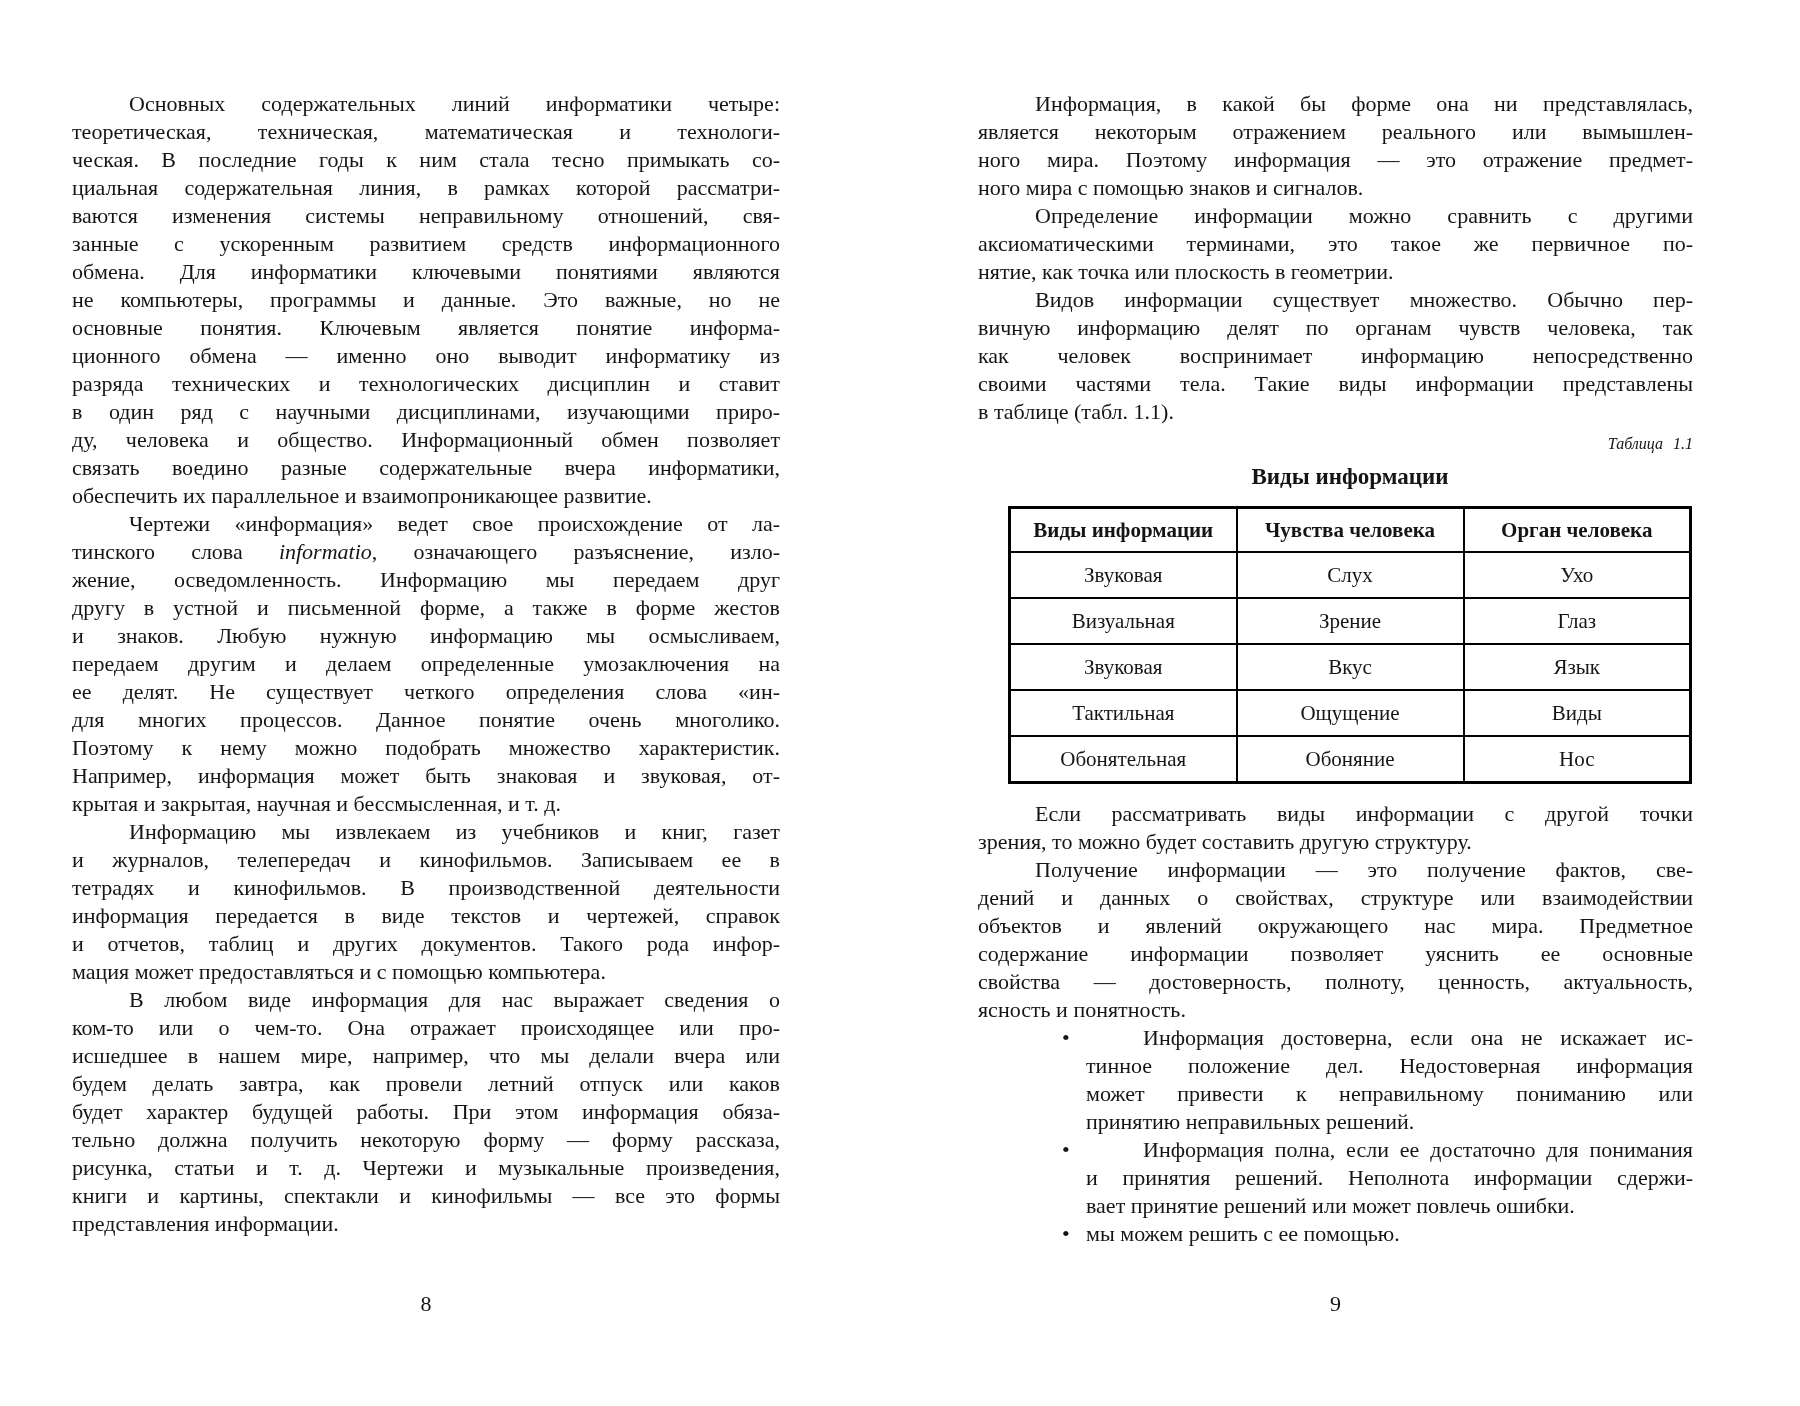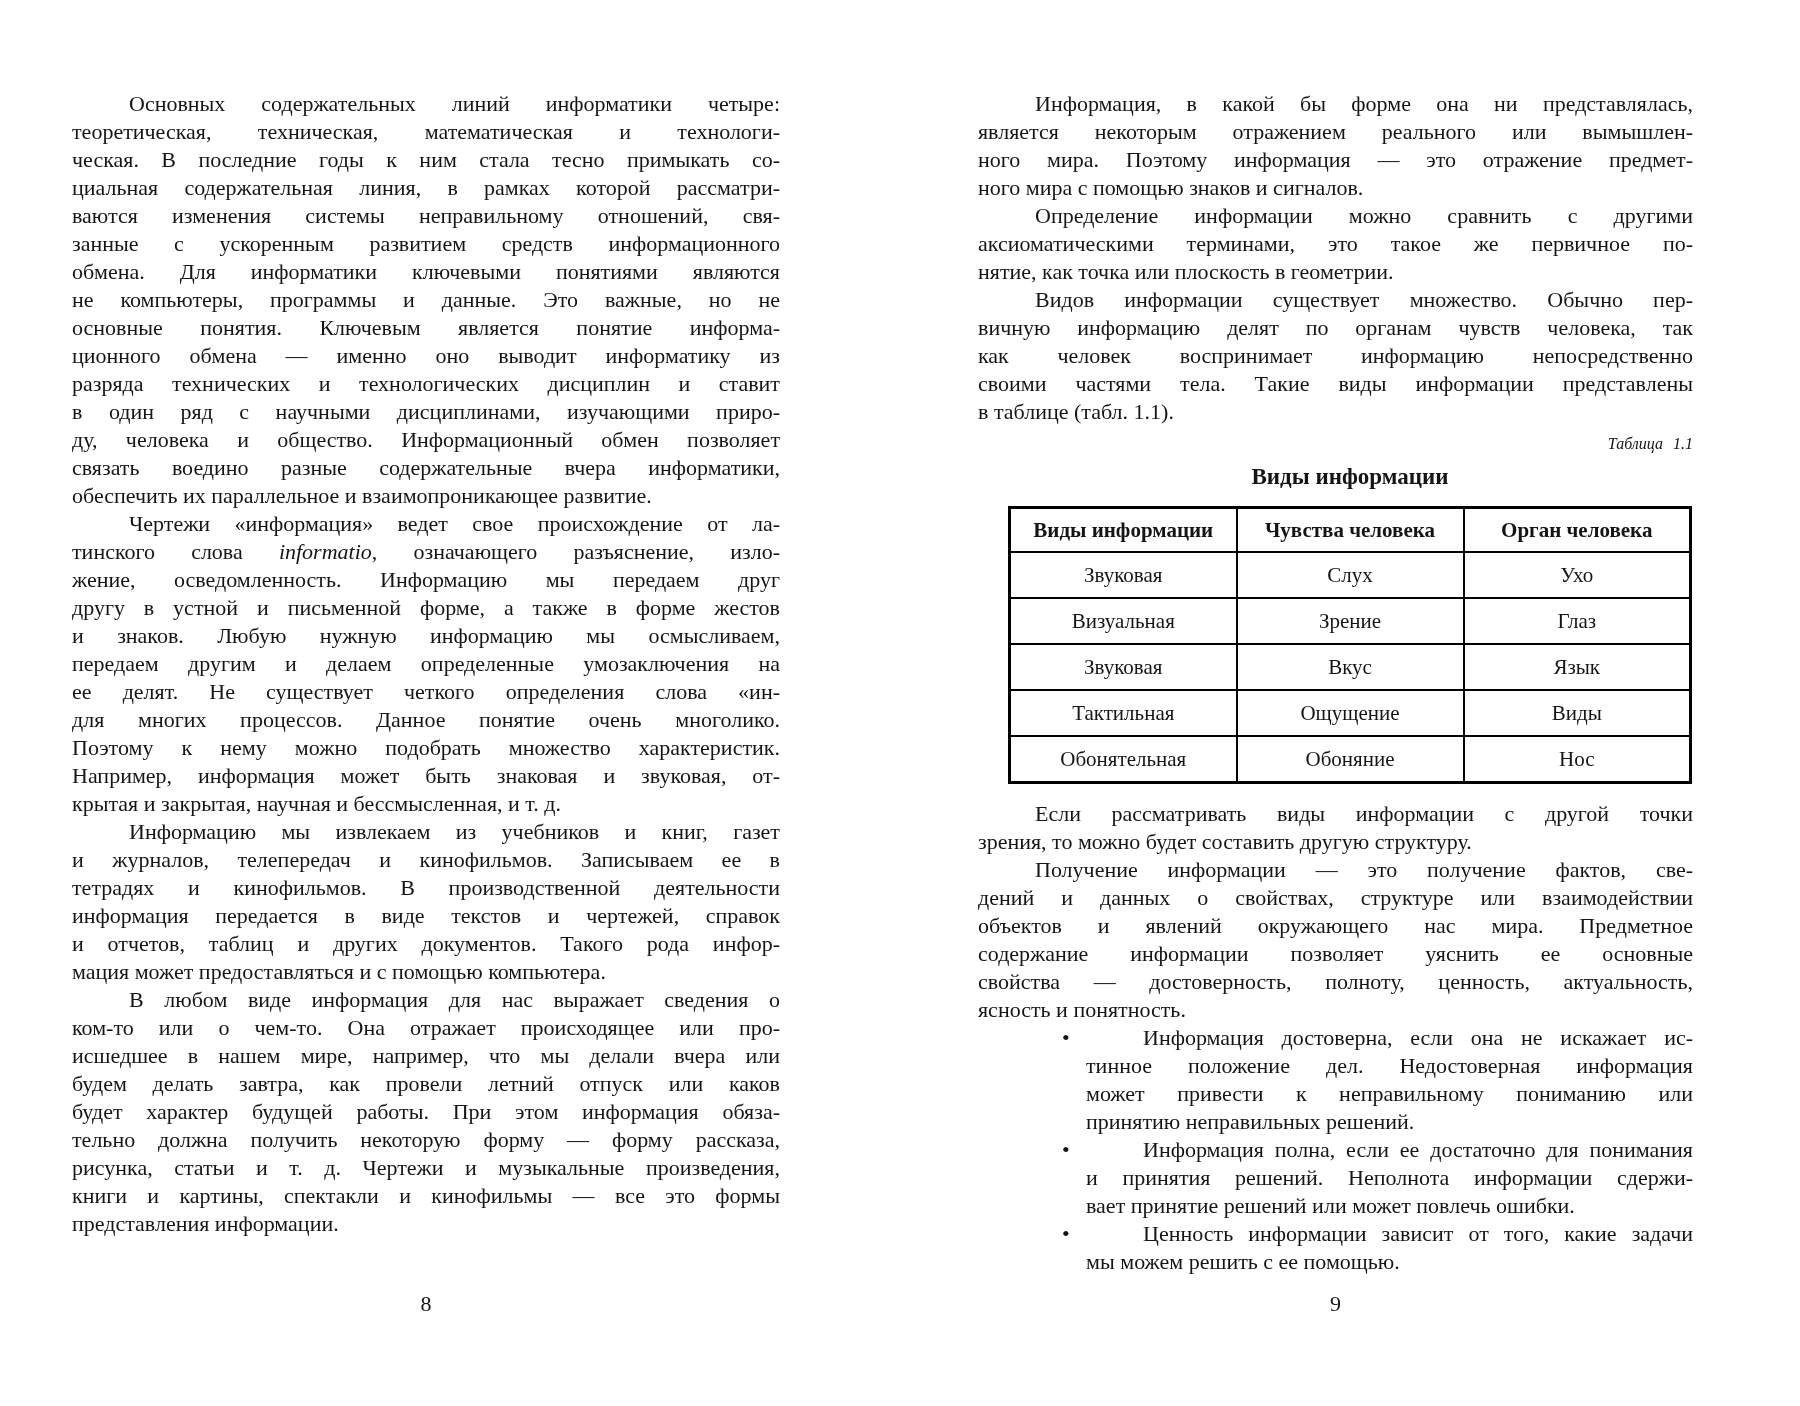--- a/index.html
+++ b/index.html
@@ -193,20 +193,19 @@
           <div class="line last">принятию неправильных решений.</div>
         </div>
         <div class="bullet-item">
           <span class="bullet-marker">•</span>
           <div class="line first">Информация полна, если ее достаточно для понимания</div>
           <div class="line">и принятия решений. Неполнота информации сдержи-</div>
           <div class="line last">вает принятие решений или может повлечь ошибки.</div>
         </div>
         <div class="bullet-item">
           <span class="bullet-marker">•</span>
-          <div class="line first">Ценность информации зависит от того, какие задачи</div>
           <div class="line last">мы можем решить с ее помощью.</div>
         </div>
       </div>
     <div class="page-num">9</div>
   </div>
 
 </div>
 
 </body></html>

